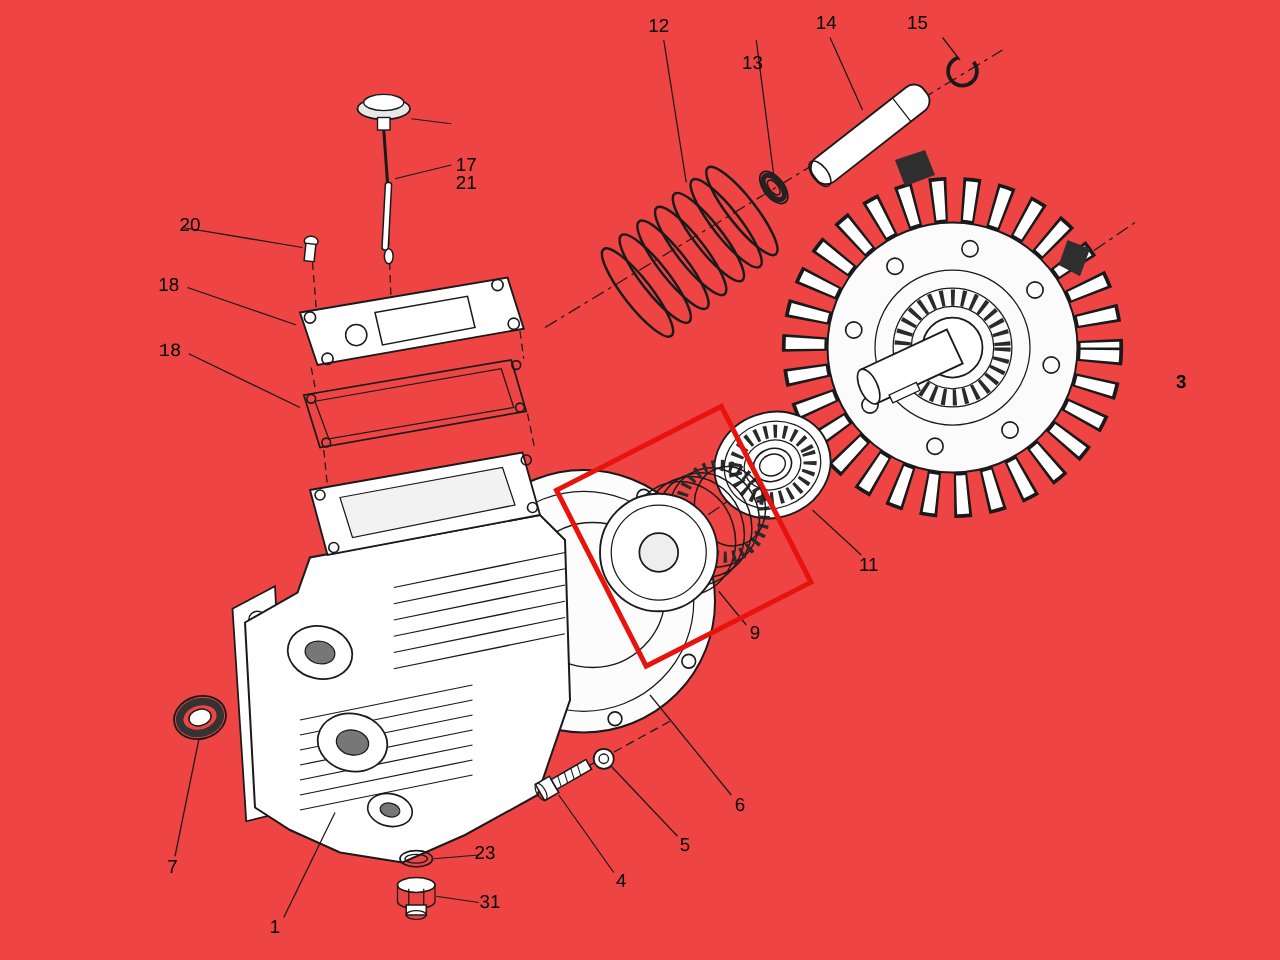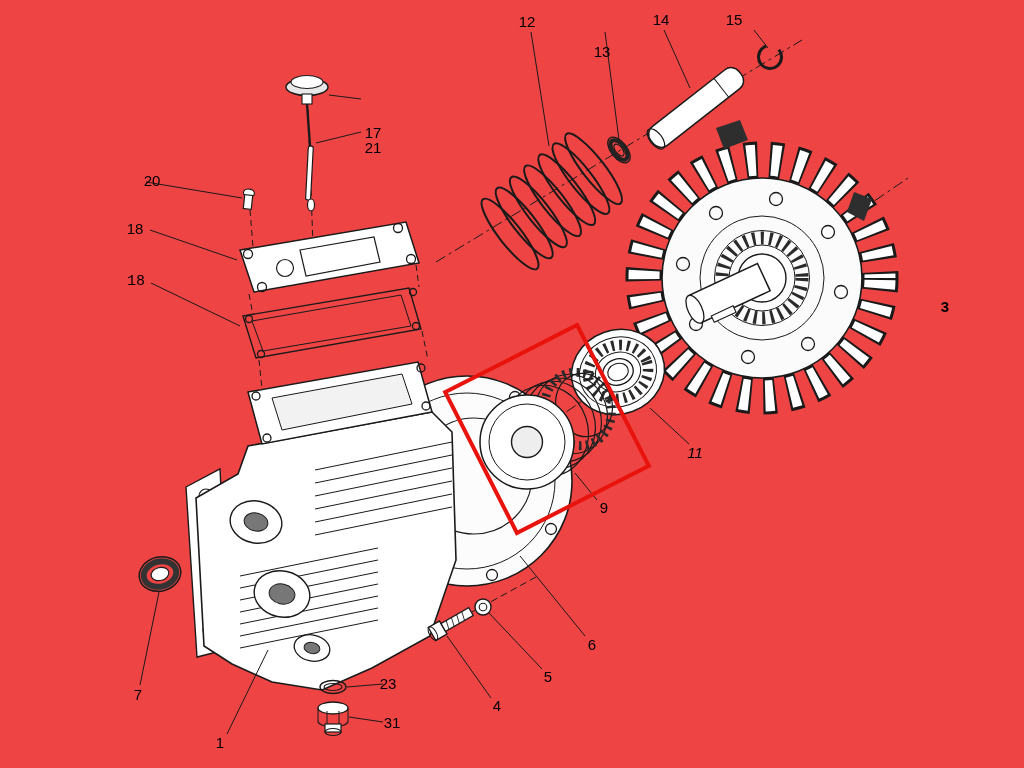--- a/index.html
+++ b/index.html
@@ -252,21 +252,21 @@
       <span class="callout" style="left: 527px; top: 21px;">12</span>
       <span class="callout" style="left: 602px; top: 15px; margin-top: 36px;">13</span>
       <span class="callout" style="left: 661px; top: 19px;">14</span>
       <span class="callout" style="left: 734px; top: 19px;">15</span>
       <span class="callout" style="left: 373px; top: 108px; margin-top: 39px;">21</span>
       <span class="callout" style="left: 373px; top: 132px;">17</span>
       <span class="callout" style="left: 132px; top: 180px; margin-left: 20px;">20</span>
       <span class="callout" style="left: 135px; top: 228px;">18</span>
       <span class="callout" style="left: 136px; top: 281px; font-family: Liberation Mono, monospace;">18</span>
       <span class="callout bold" style="left: 945px; top: 306px;">3</span>
-      <span class="callout" style="left: 695px; top: 452px; font-style: italic;">11</span>
+      <span class="callout" style="left: 695px; top: 452px;">11</span>
       <span class="callout" style="left: 604px; top: 507px;">9</span>
       <span class="callout" style="left: 592px; top: 644px;">6</span>
       <span class="callout" style="left: 548px; top: 676px;">5</span>
       <span class="callout" style="left: 497px; top: 705px;">4</span>
       <span class="callout" style="left: 388px; top: 683px;">23</span>
       <span class="callout" style="left: 392px; top: 722px;">31</span>
       <span class="callout" style="left: 138px; top: 694px;">7</span>
       <span class="callout" style="left: 220px; top: 742px;">1</span>
     </div>
 </div>

